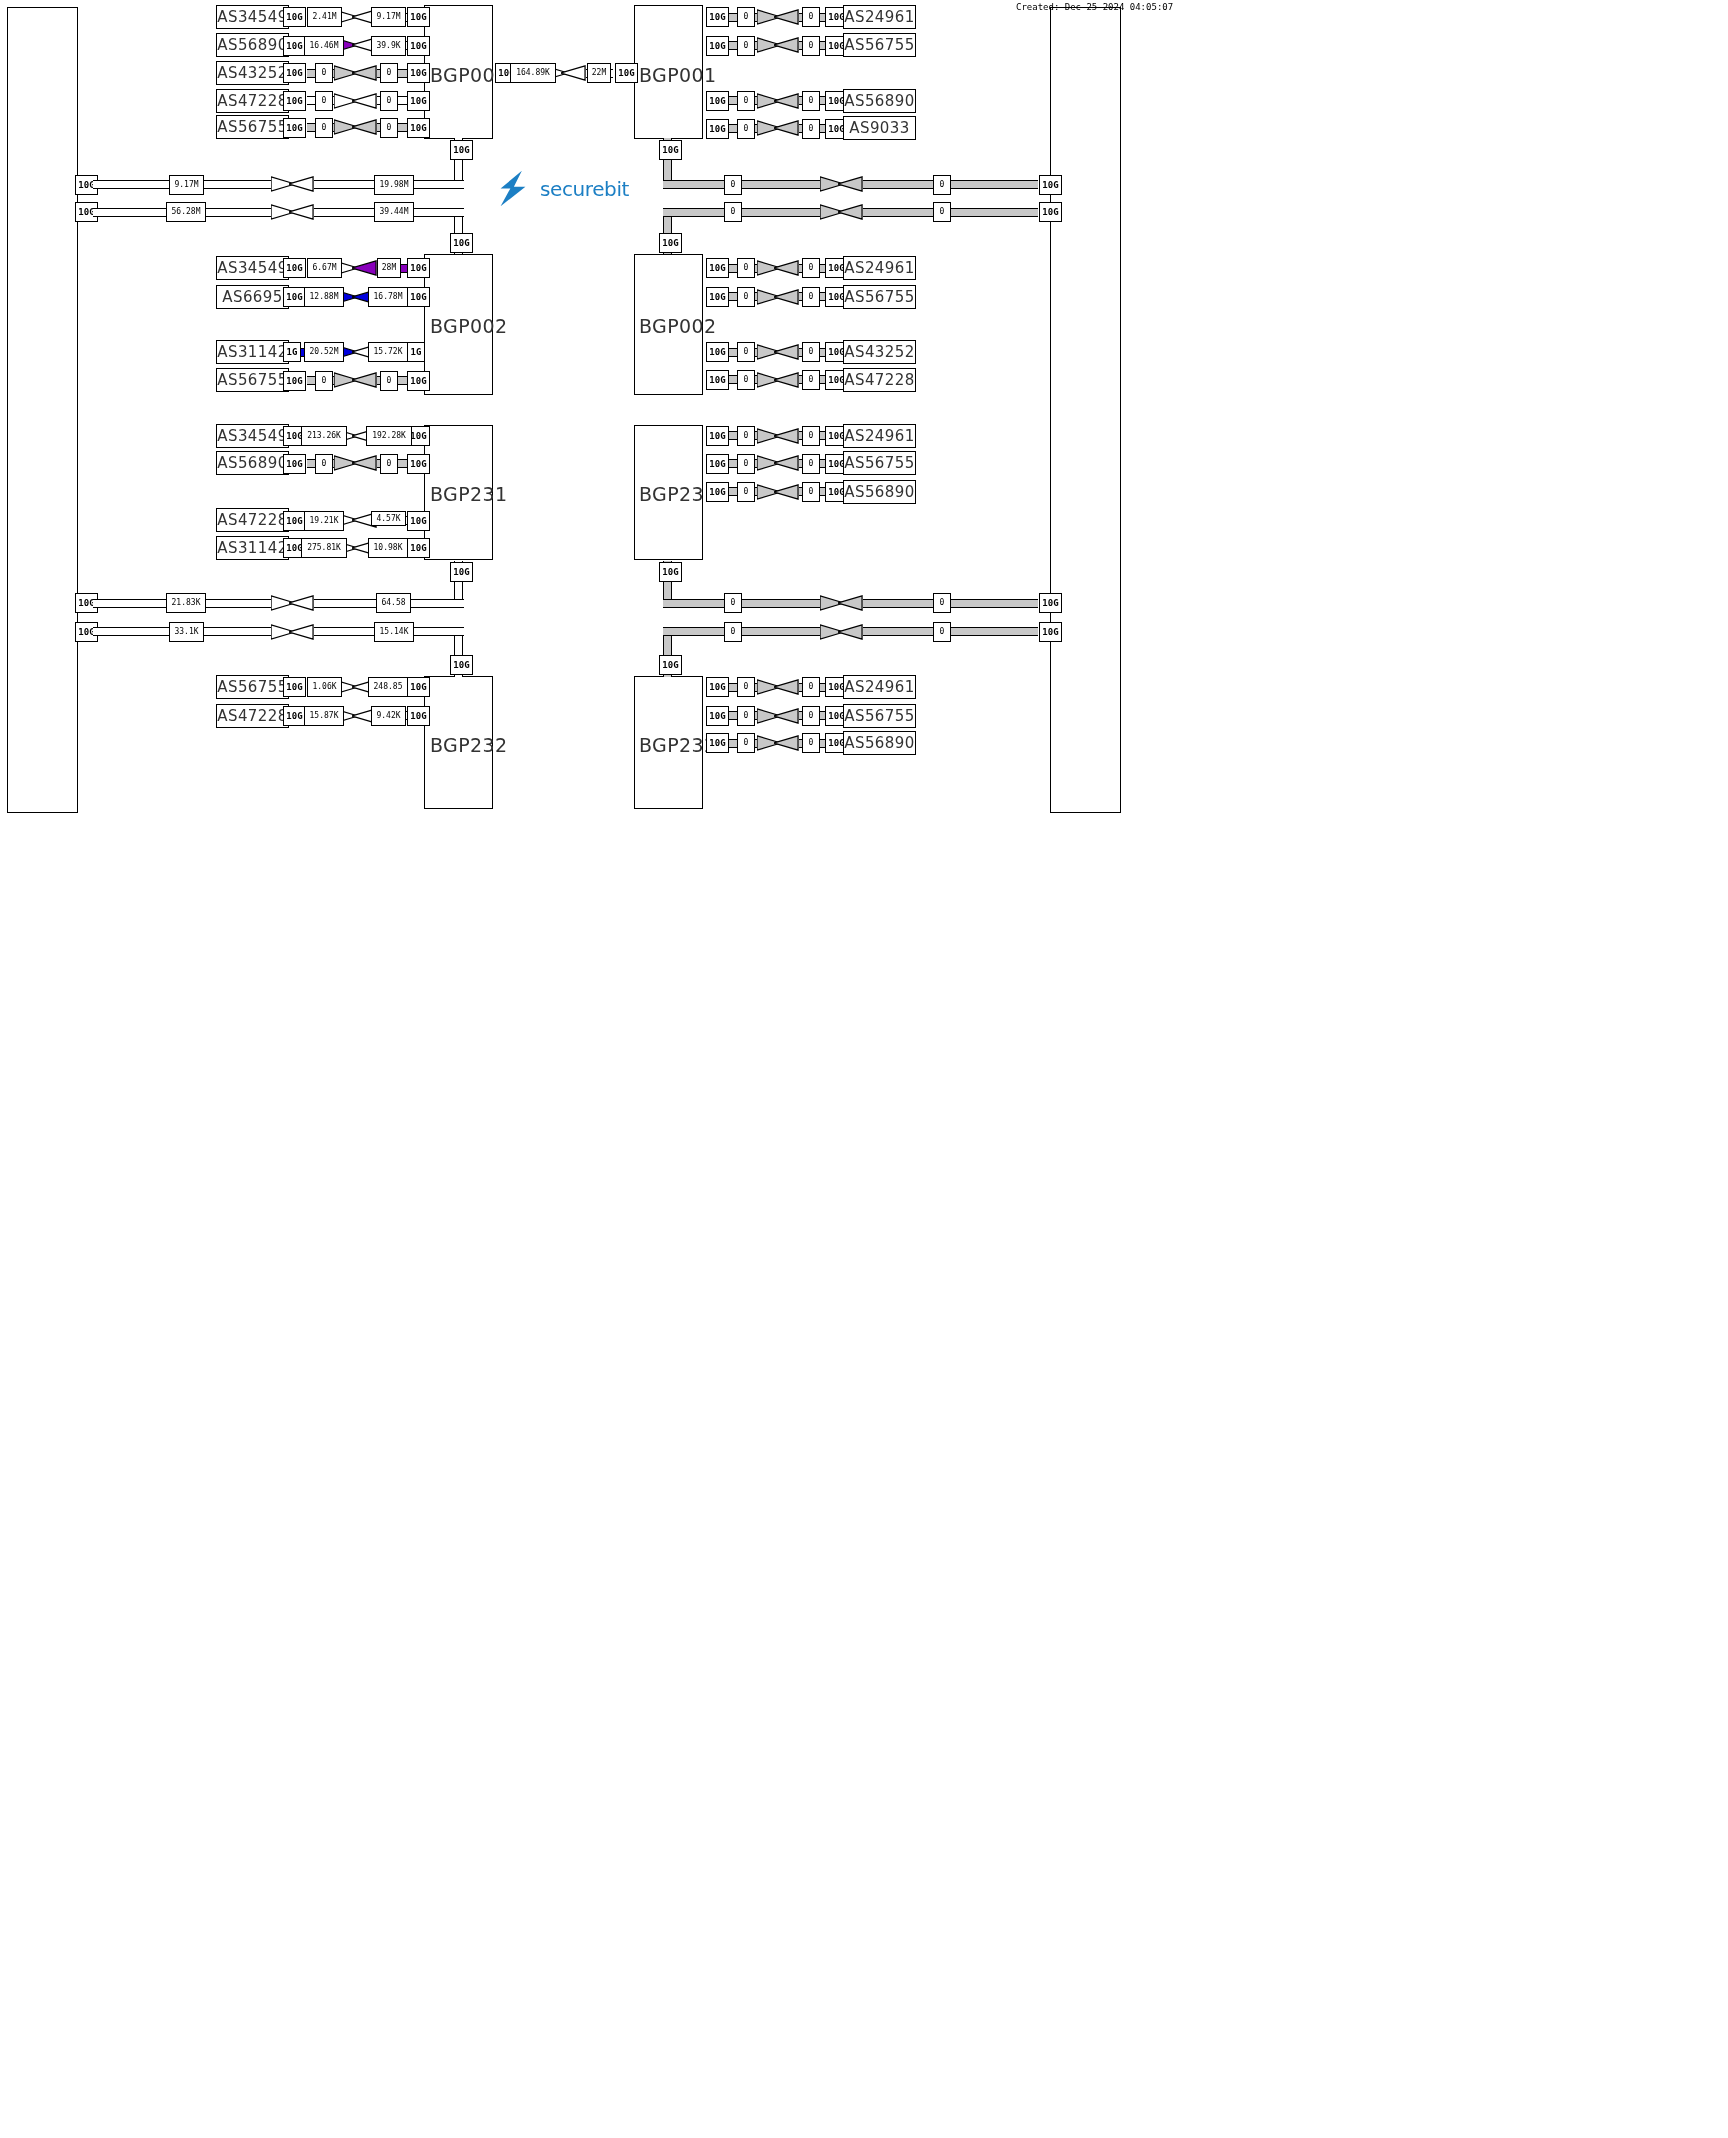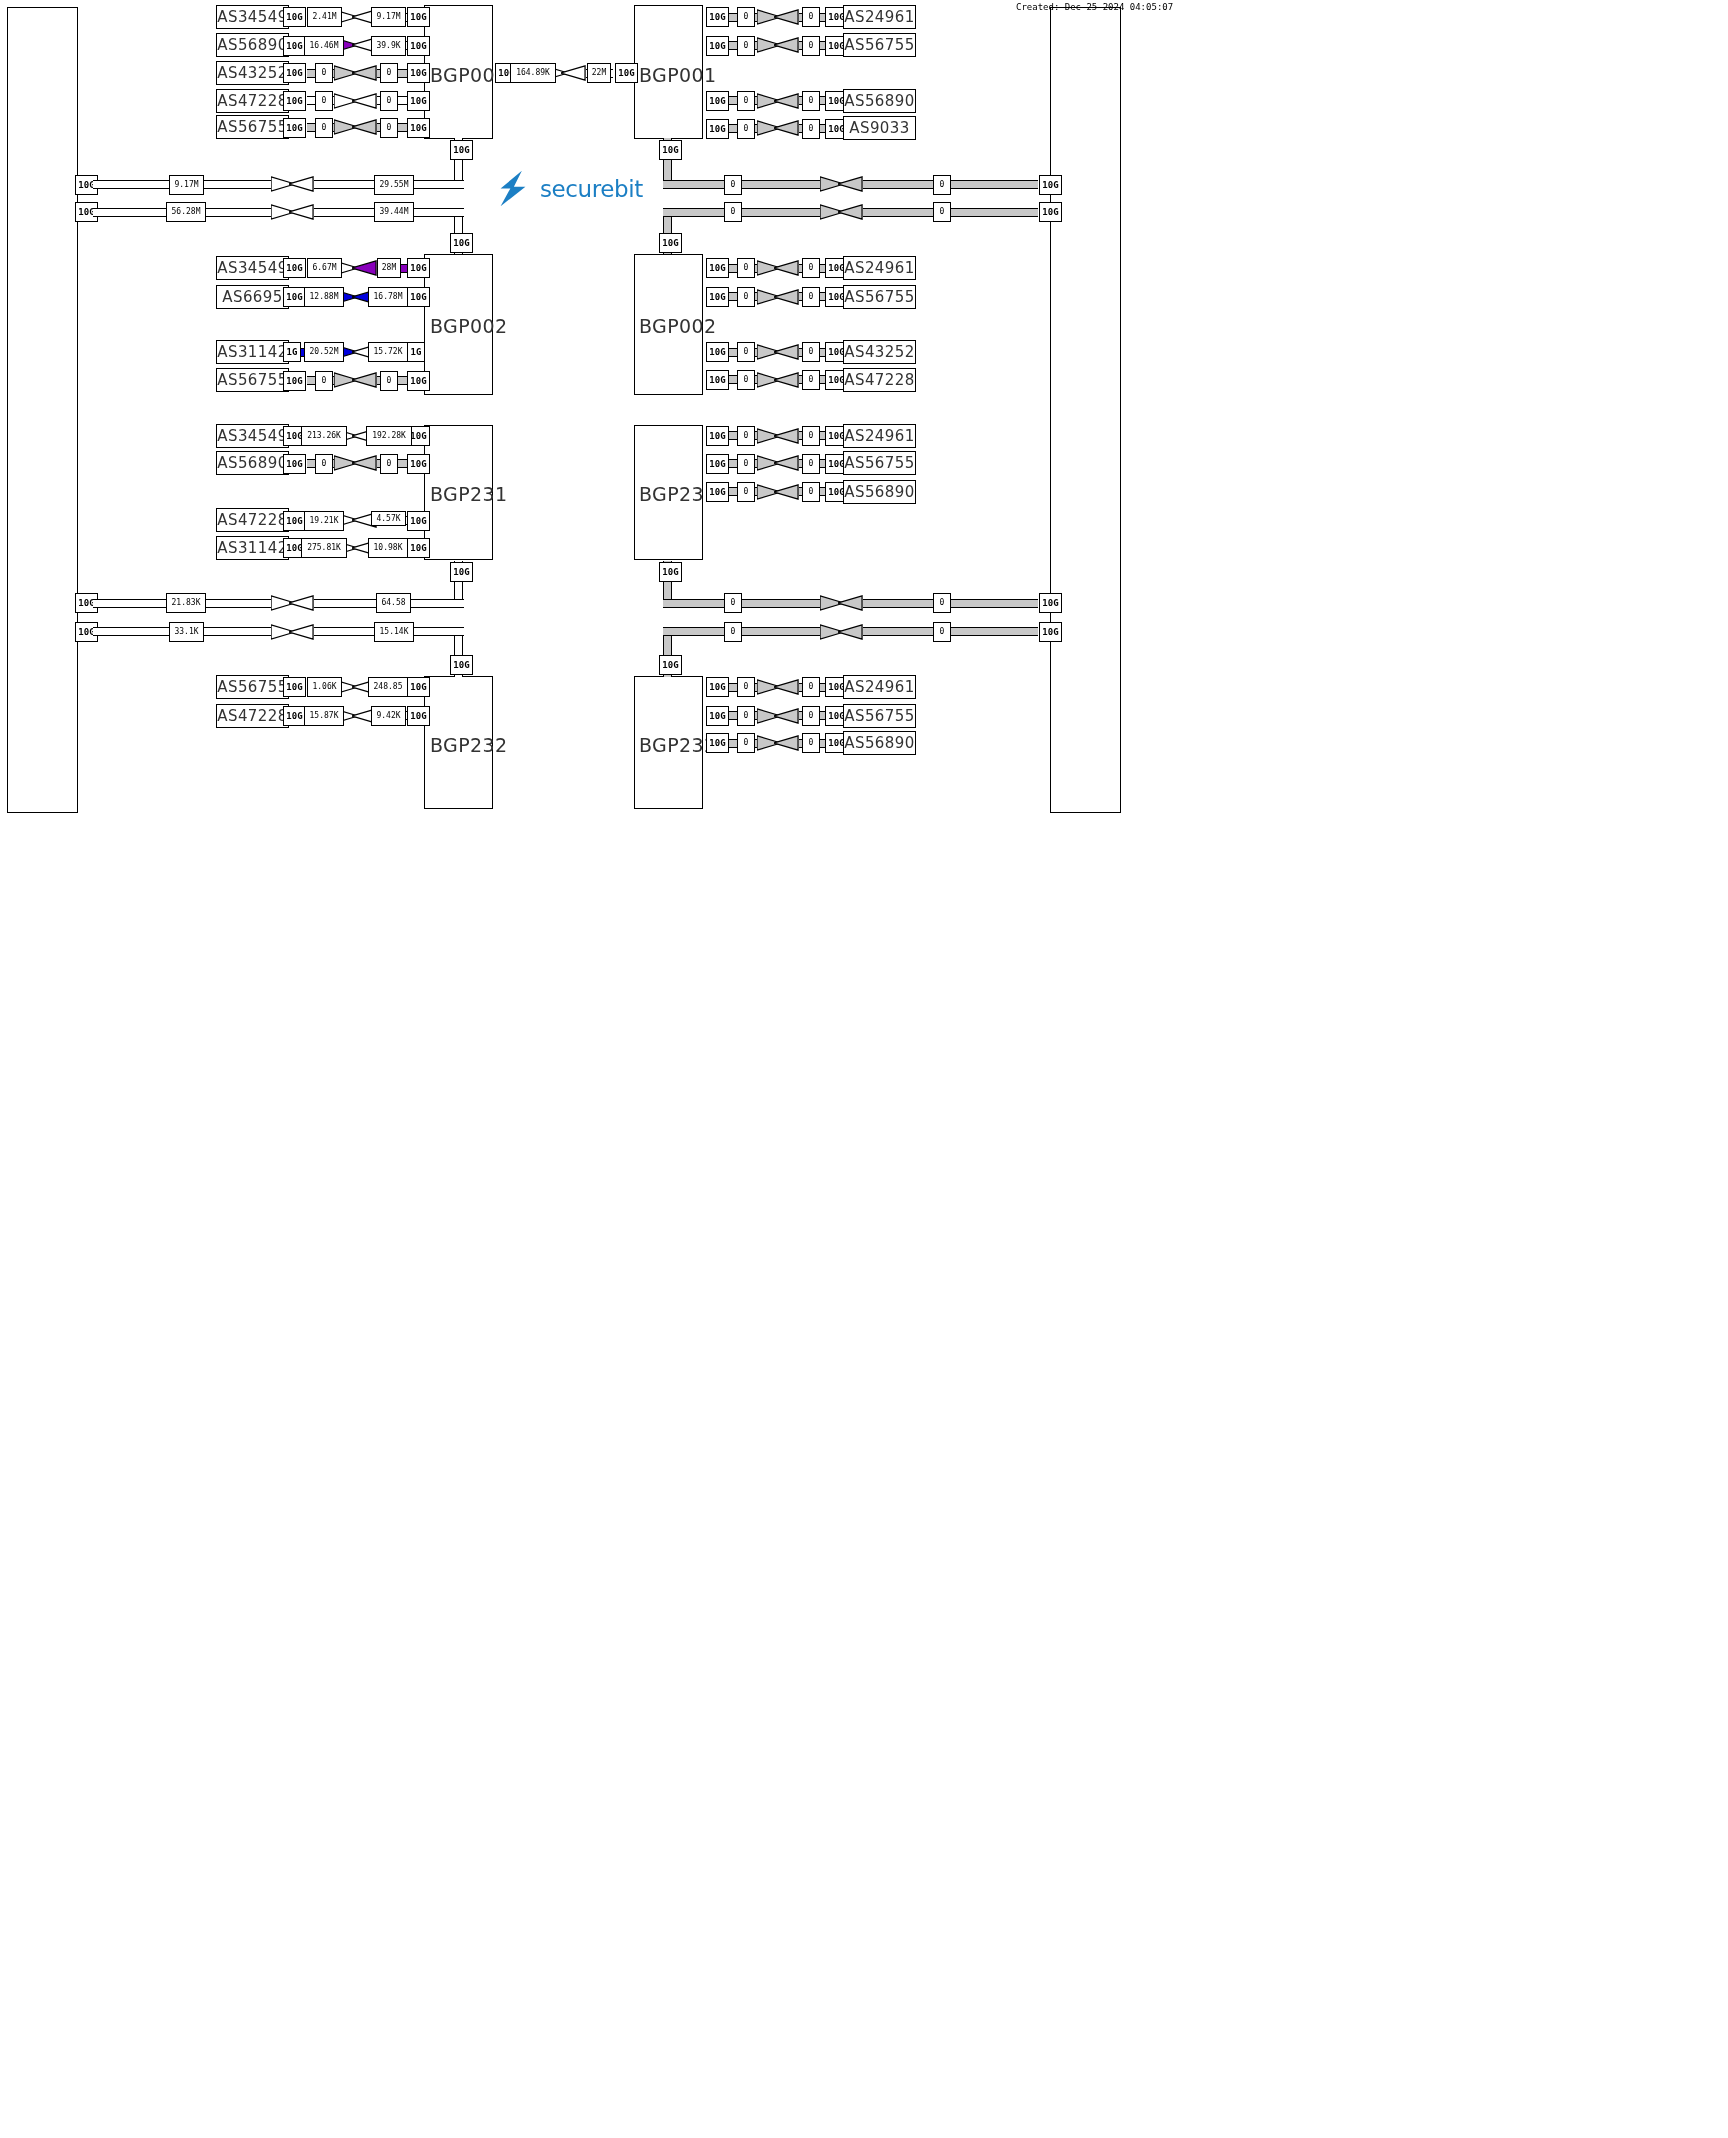--- a/index.html
+++ b/index.html
@@ -20,21 +20,21 @@
   .val{position:absolute;border:1.3px solid #000;background:#fff;box-sizing:border-box;
        display:flex;align-items:center;justify-content:center;
        font-family:"DejaVu Sans Mono",monospace;font-size:8px;color:#000;white-space:nowrap;z-index:6;}
   .pipe{position:absolute;box-sizing:border-box;border-top:1.3px solid #000;border-bottom:1.3px solid #000;}
   .vpipe{position:absolute;box-sizing:border-box;border-left:1.3px solid #000;border-right:1.3px solid #000;}
   .created{position:absolute;font-family:"DejaVu Sans Mono",monospace;font-size:9px;color:#000;white-space:nowrap;}
 
   
   .logo{position:absolute;display:flex;align-items:center;gap:9px;}
   .logo .mark{width:36px;height:39px;}
-  .logo .word{font-family:"DejaVu Sans",sans-serif;font-size:23px;color:#1c7fc4;letter-spacing:-0.4px;}
+  .logo .word{font-family:"DejaVu Sans",sans-serif;font-size:20px;color:#1c7fc4;letter-spacing:-0.4px;}
 </style>
 </head>
 <body>
 
 <div id="canvas">
 
   <div class="box" style="left:7.1px;top:7.1px;width:71px;height:806px;"></div>
   <div class="box" style="left:1050px;top:7.1px;width:71px;height:806px;"></div>
 
   <div class="logo" style="left:495px;top:169px;">
@@ -475,21 +475,21 @@
       <div class="vpipe" style="left: 663px; top: 561px; width: 9px; height: 43px; background: rgb(200, 200, 200);"></div>
       <div class="pipe" style="left: 663px; top: 599px; width: 41px; height: 9px; background: rgb(200, 200, 200);"></div>
       <div class="speed" style="left: 659px; top: 562px; width: 23px; height: 19.6px;">10G</div>
       <div class="vpipe" style="left: 663px; top: 632px; width: 9px; height: 45px; background: rgb(200, 200, 200);"></div>
       <div class="pipe" style="left: 663px; top: 627px; width: 41px; height: 9px; background: rgb(200, 200, 200);"></div>
       <div class="speed" style="left: 659px; top: 655px; width: 23px; height: 19.6px;">10G</div>
       <div class="speed" style="left: 75px; top: 175px; width: 23px; height: 19.6px;">10G</div>
       <div class="pipe" style="left: 93px; top: 180px; width: 178px; height: 9px; background: rgb(255, 255, 255);"></div>
       <div class="val" style="left: 169px; top: 175px; width: 35px; height: 19.6px;">9.17M</div>
       <div class="pipe" style="left: 314px; top: 180px; width: 150px; height: 9px; background: rgb(255, 255, 255);"></div>
-      <div class="val" style="left: 374px; top: 175px; width: 40px; height: 19.6px;">29.55M</div>
+      <div class="val" style="left: 374px; top: 175px; width: 40px; height: 19.6px;">19.98M</div>
       <div style="position: absolute; left: 271px; top: 176px; width: 25px; height: 16px;"><svg width="25" height="16" viewBox="0 0 28 18">
     <polygon points="0,1 27,9 0,17" fill="#ffffff" stroke="#000" stroke-width="1.4"></polygon>
         </svg></div>
       <div style="position: absolute; left: 289px; top: 176px; width: 25px; height: 16px;"><svg width="25" height="16" viewBox="0 0 28 18">
     <polygon points="27,1 0,9 27,17" fill="#ffffff" stroke="#000" stroke-width="1.4"></polygon>
         </svg></div>
       <div class="speed" style="left: 75px; top: 202px; width: 23px; height: 19.6px;">10G</div>
       <div class="pipe" style="left: 93px; top: 208px; width: 178px; height: 9px; background: rgb(255, 255, 255);"></div>
       <div class="val" style="left: 166px; top: 202px; width: 40px; height: 19.6px;">56.28M</div>
       <div class="pipe" style="left: 314px; top: 208px; width: 150px; height: 9px; background: rgb(255, 255, 255);"></div>

